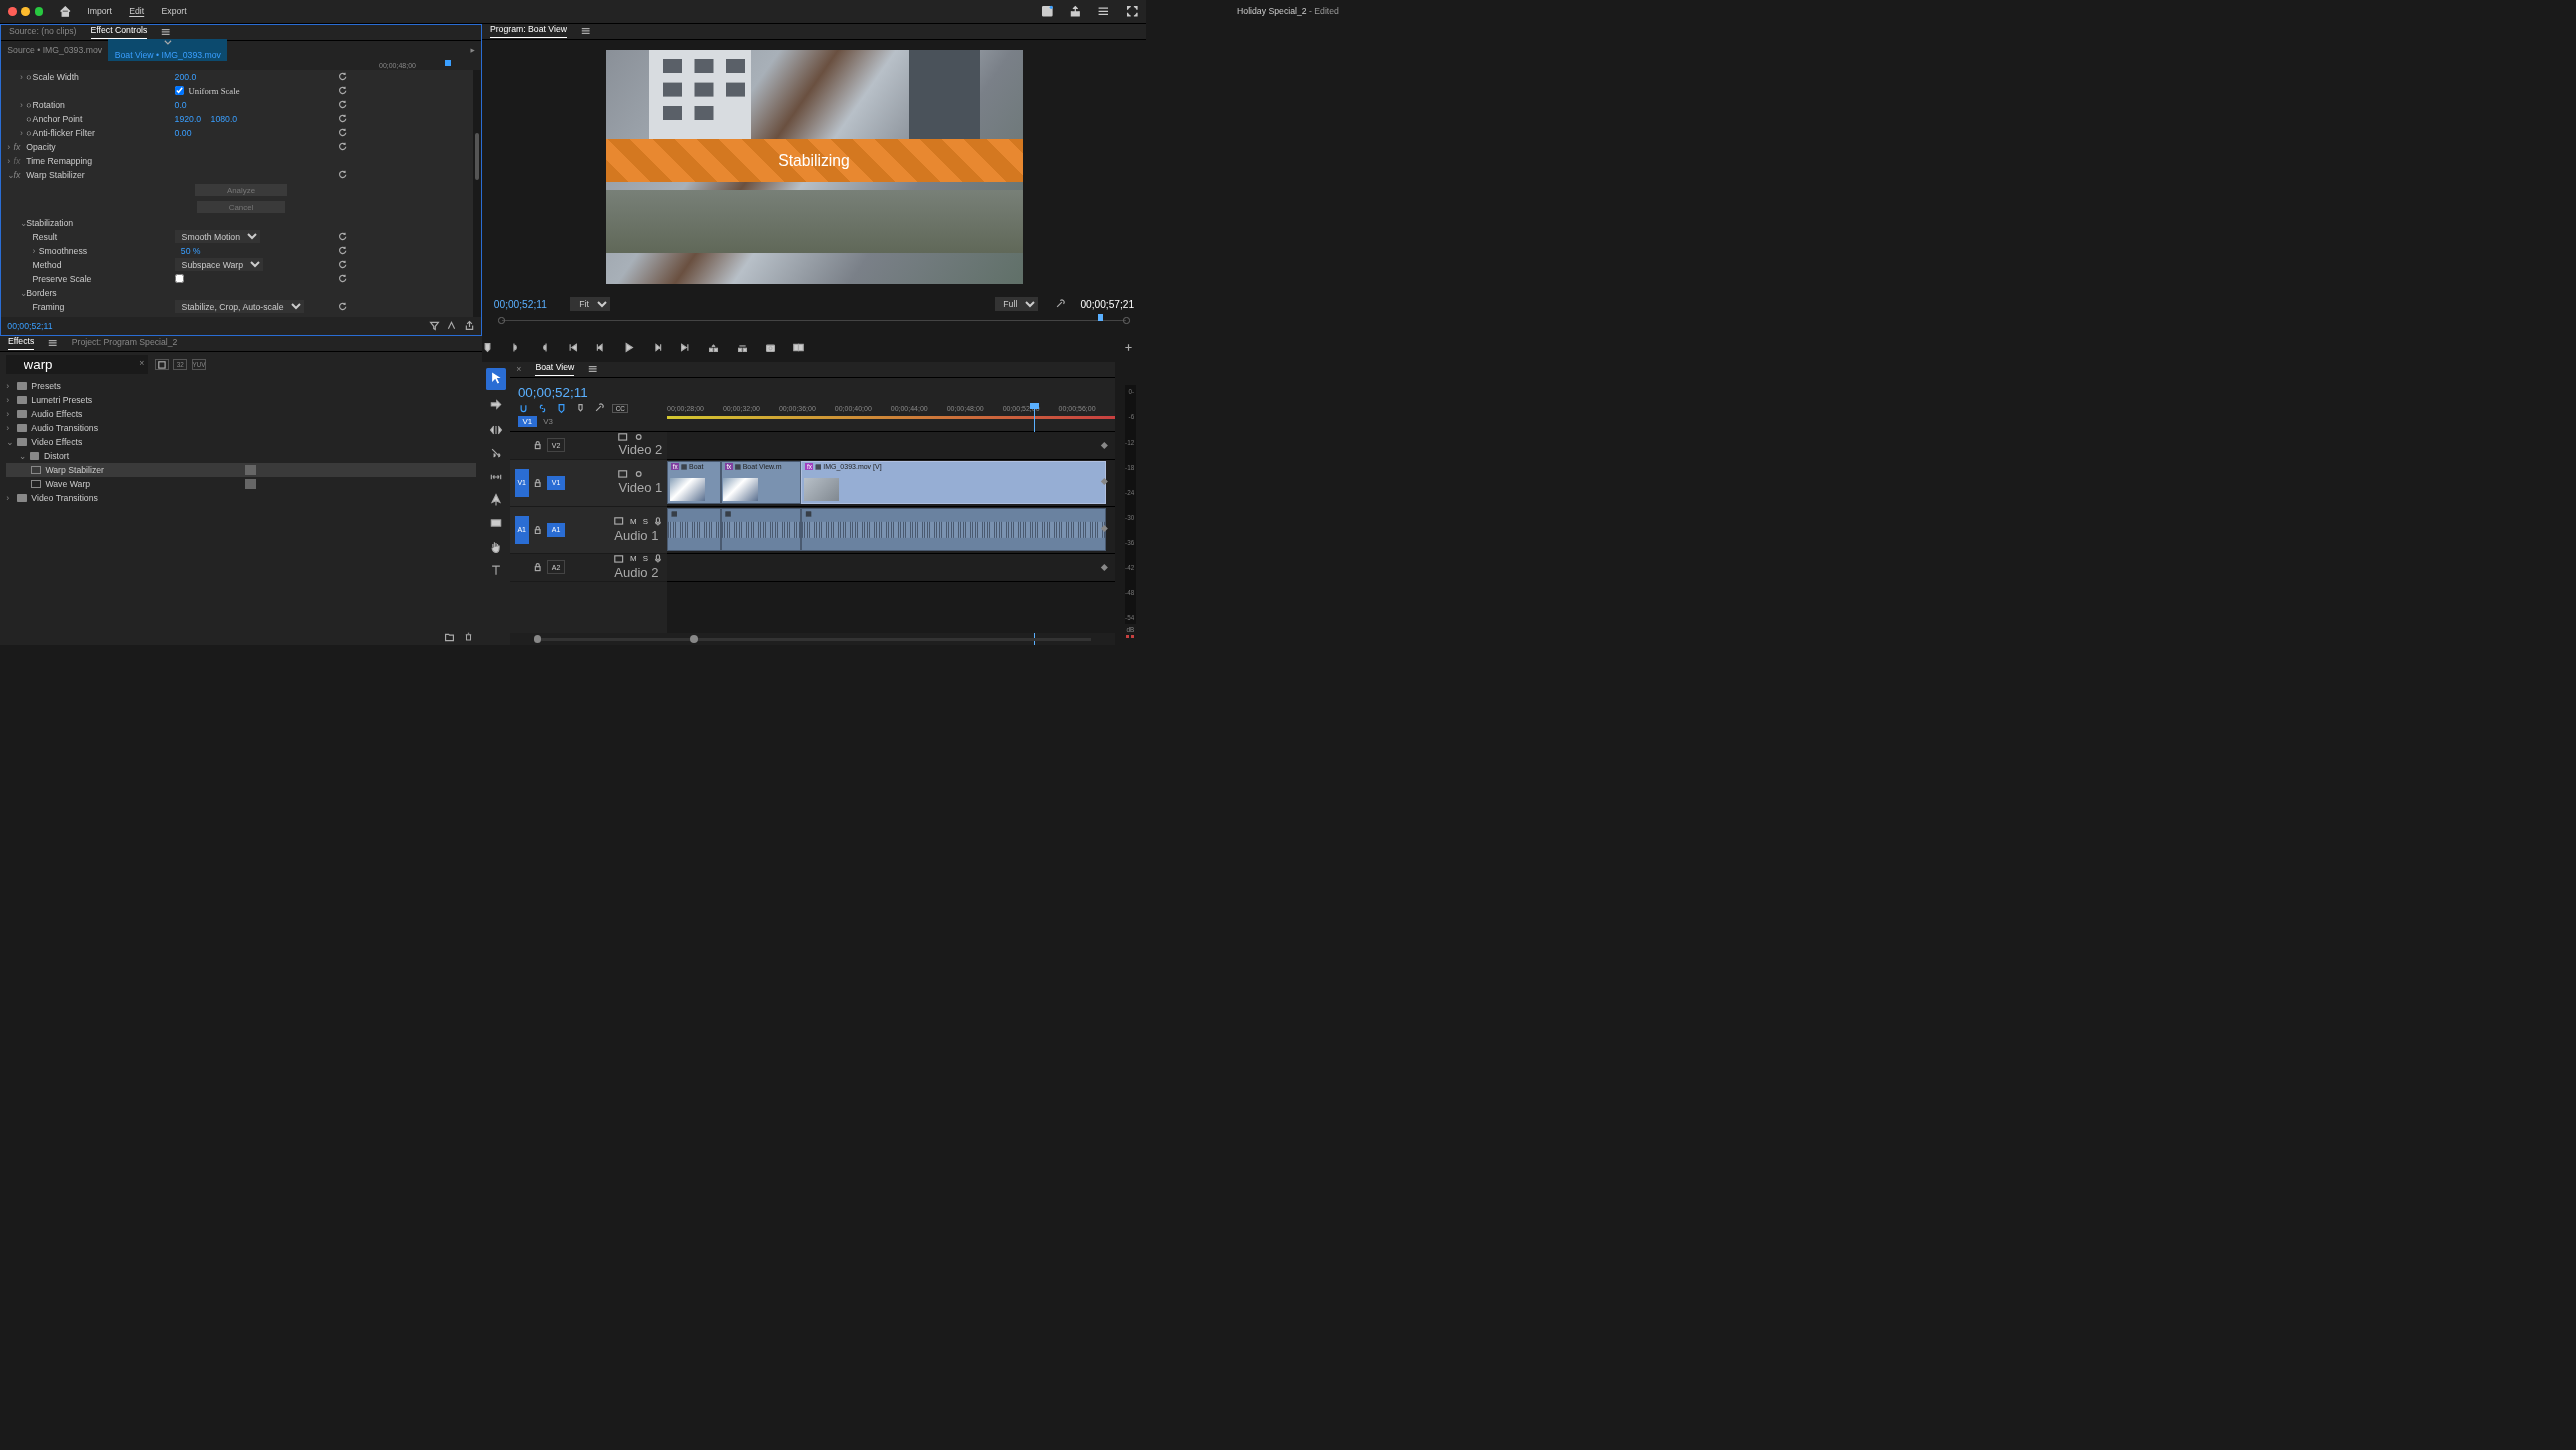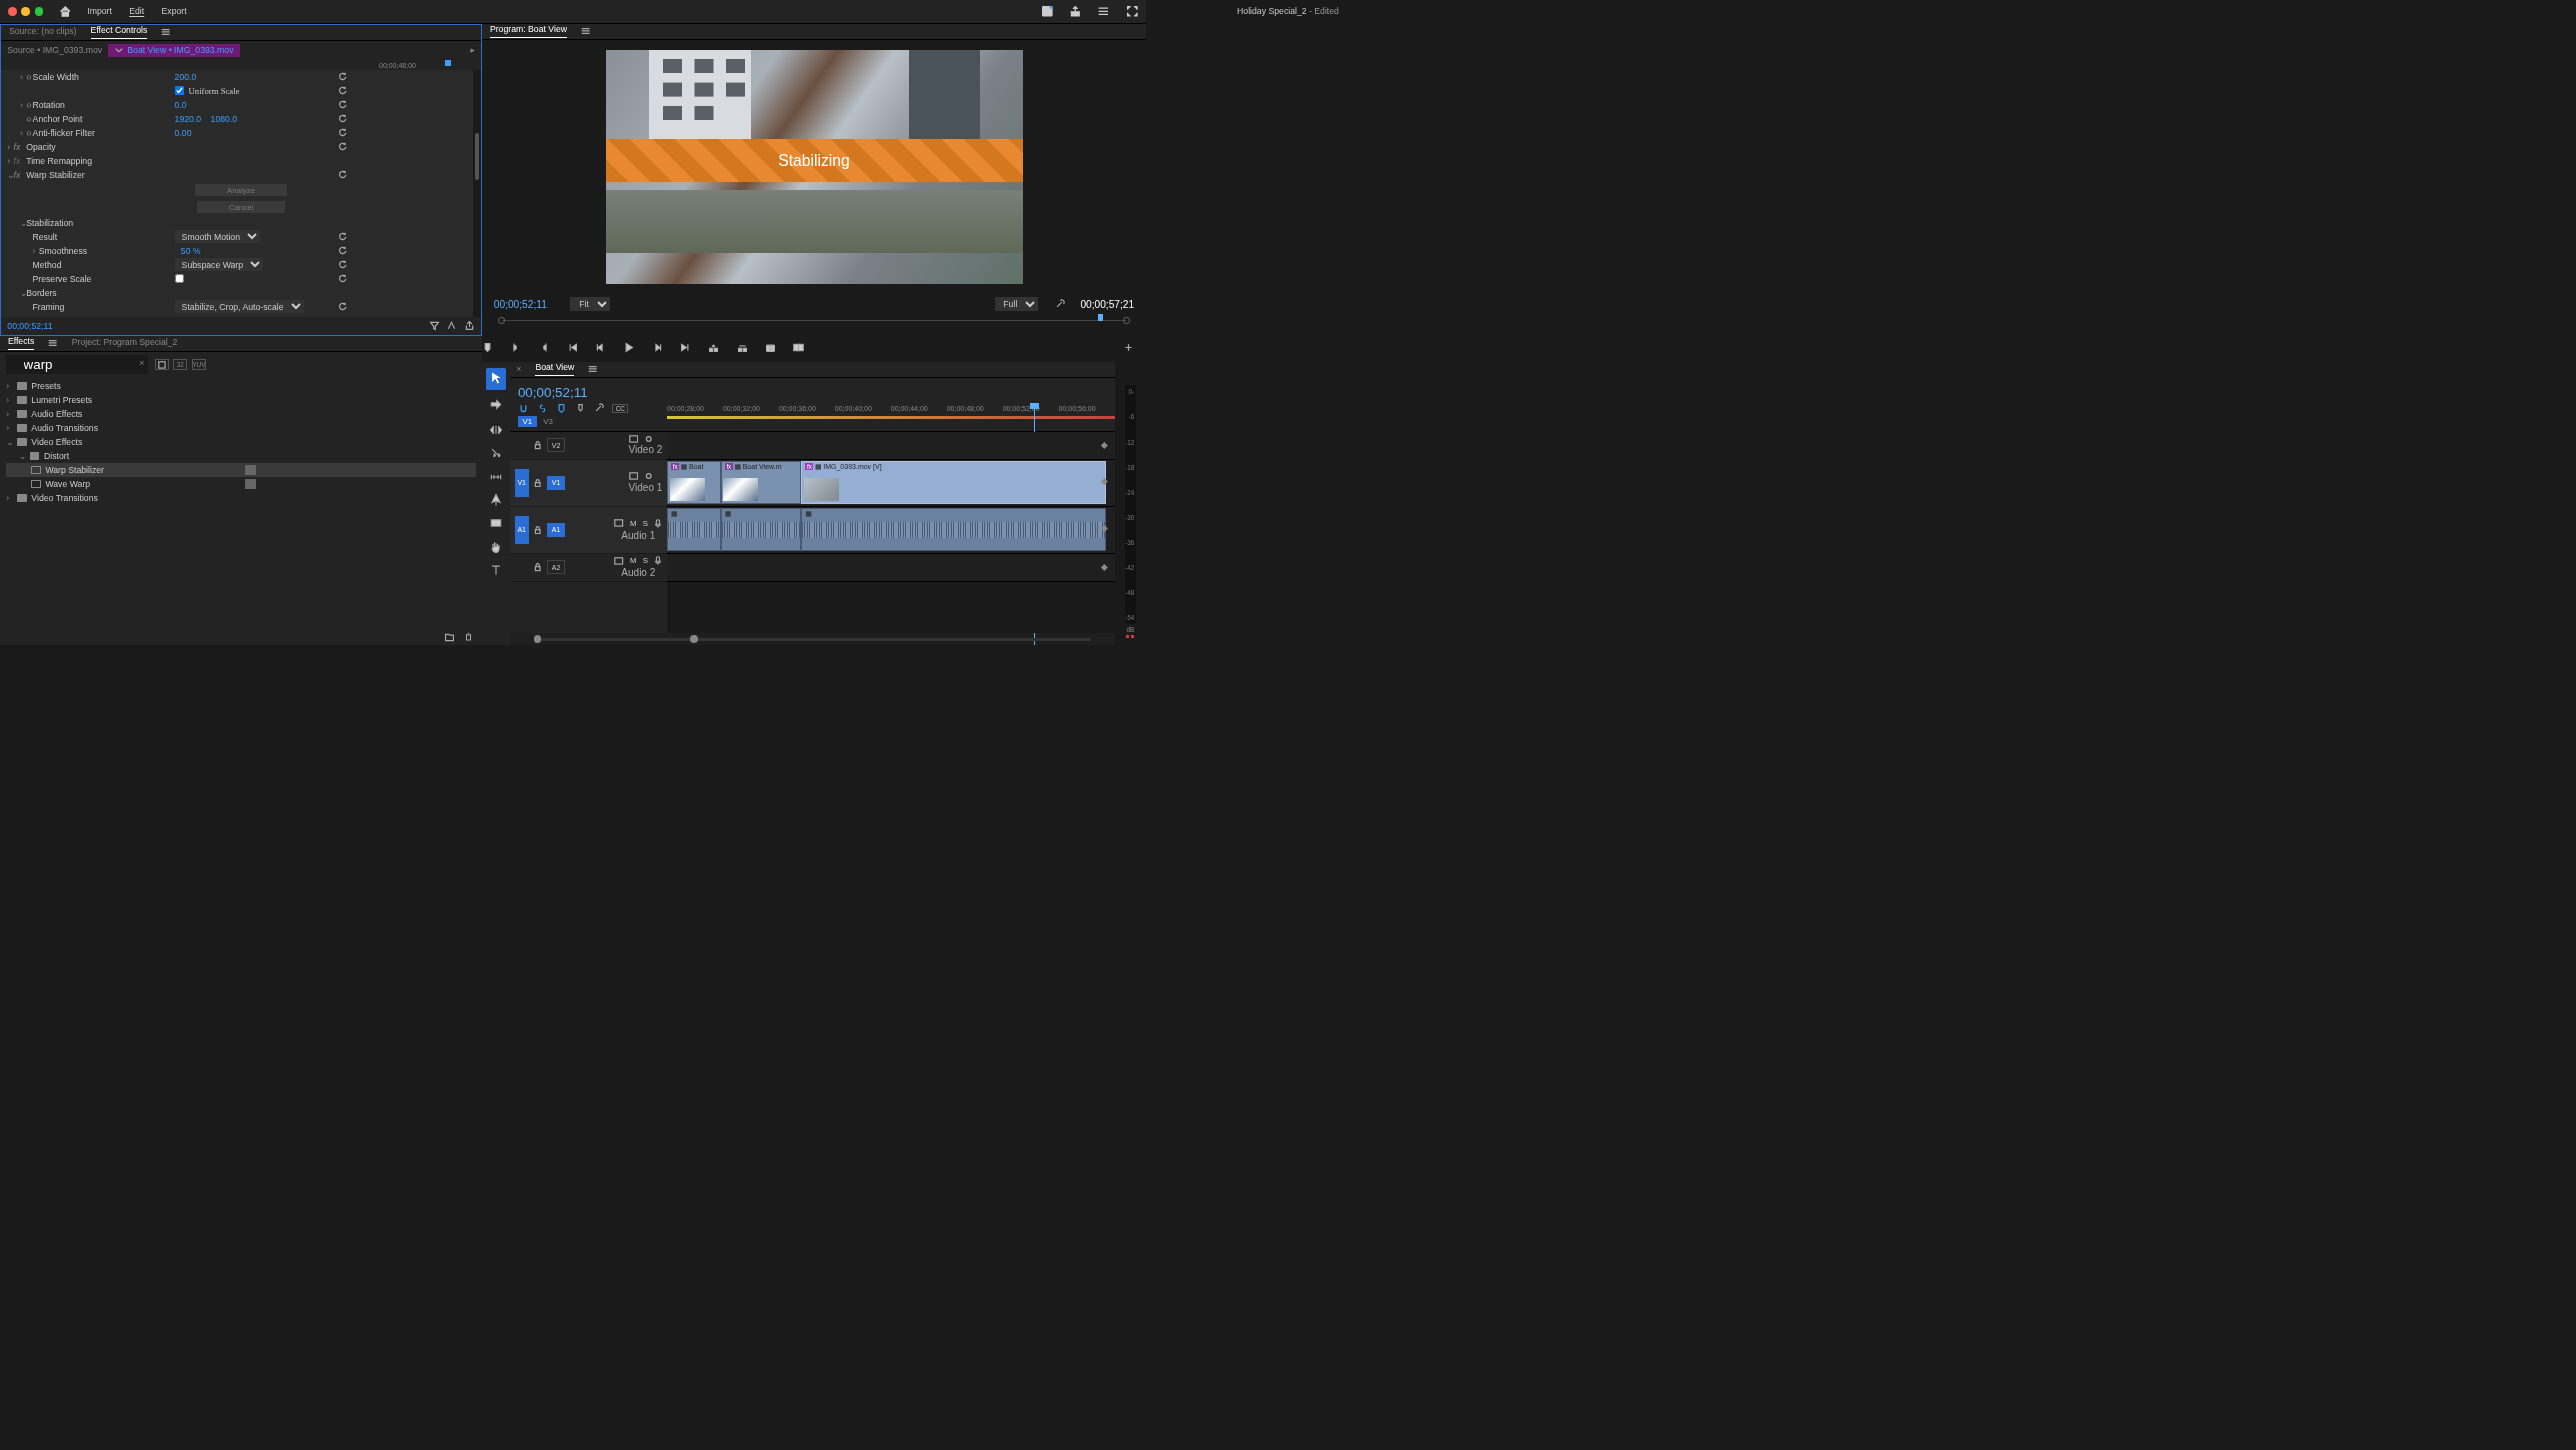--- a/index.html
+++ b/index.html
@@ -27,21 +27,21 @@
 
 .panel-tabs { height: 16px; display: flex; align-items: center; padding: 0 7.9px; gap: 14px; border-bottom: 0.8px solid #000; background: #232323; }
 .panel-tab { color: #888; cursor: pointer; padding-bottom: 3.1px; }
 .panel-tab.active { color: #fff; border-bottom: 1.6px solid #fff; }
 .hamburger-icon { width: 9.4px; height: 7.9px; }
 
 
 .effect-controls { flex: 1; background: #232323; border: 1.6px solid #2a6dd4; display: flex; flex-direction: column; overflow: hidden; }
 .ec-header { display: flex; align-items: center; padding: 0 6.3px; height: 19px; background: #232323; }
 .ec-source { color: #888; }
-.ec-dropdown { background: #701a75; color: #3a9fff; padding: 1.6px 6.3px; margin-left: 6.3px; display: inline-flex; align-items: center; gap: 4.7px; }
+.ec-dropdown { background: #0c4a6e; color: #3a9fff; padding: 1.6px 6.3px; margin-left: 6.3px; display: inline-flex; align-items: center; gap: 4.7px; flex-direction: column; }
 .chevron-small { width: 7.9px; height: 4.7px; }
 .ec-timecode-top { margin-left: auto; color: #888; }
 .ec-playhead-top { position: absolute; right: 30px; top: 0; width: 6.3px; height: 6.3px; background: #3a9fff; }
 
 .ec-body { flex: 1; overflow-y: auto; background: #2a2a2a; position: relative; }
 .ec-row { display: flex; align-items: center; height: 14px; padding-left: 6.3px; position: relative; }
 .ec-row .twisty { width: 6.3px; color: #888; cursor: pointer; }
 .ec-row .label { flex: 0 0 142px; color: #ccc; }
 .ec-row .value { color: #3a9fff; cursor: pointer; }
 .ec-row .reset { position: absolute; right: 134px; color: #888; cursor: pointer; }
@@ -128,21 +128,21 @@
 .track-head.v2 { height: 28px; }
 .track-head.v1 { height: 47px; background: #2a2a2a; }
 .track-head.a1 { height: 47px; background: #2a2a2a; }
 .track-head.a2 { height: 28px; }
 .src-patch { width: 14px; height: 28px; background: #2a6dd4; display: flex; align-items: center; justify-content: center; color: #fff; font-size: 7px; }
 .track-lock { width: 9.4px; }
 .track-num { width: 17.3px; height: 14px; border: 0.8px solid #444; display: flex; align-items: center; justify-content: center; font-size: 7px; }
 .track-num.blue { background: #2a6dd4; border-color: #2a6dd4; color: #fff; }
 .track-toggles { display: flex; flex-direction: column; gap: 1.6px; margin-left: auto; }
 .track-toggle-row { display: flex; gap: 6.3px; align-items: center; font-size: 7.9px; }
-.track-name-label { font-size: 10px; color: #aaa; text-align: center; }
+.track-name-label { font-size: 13px; color: #aaa; }
 
 .tl-track-content { flex: 1; background: #1a1a1a; position: relative; overflow: hidden; }
 .track-lane { border-bottom: 0.8px solid #000; position: relative; background: #1f1f1f; }
 .track-lane.v2 { height: 28px; }
 .track-lane.v1 { height: 47px; }
 .track-lane.a1 { height: 47px; }
 .track-lane.a2 { height: 28px; }
 .clip { position: absolute; top: 1.6px; bottom: 1.6px; background: #7a92b0; border: 0.8px solid #4a5a70; overflow: hidden; }
 .clip.selected { background: #96aed4; border-color: #b0c0e0; }
 .clip-label { position: absolute; top: 0.8px; left: 3.1px; font-size: 7px; color: #222; white-space: nowrap; display: flex; gap: 1.6px; align-items: center; }

